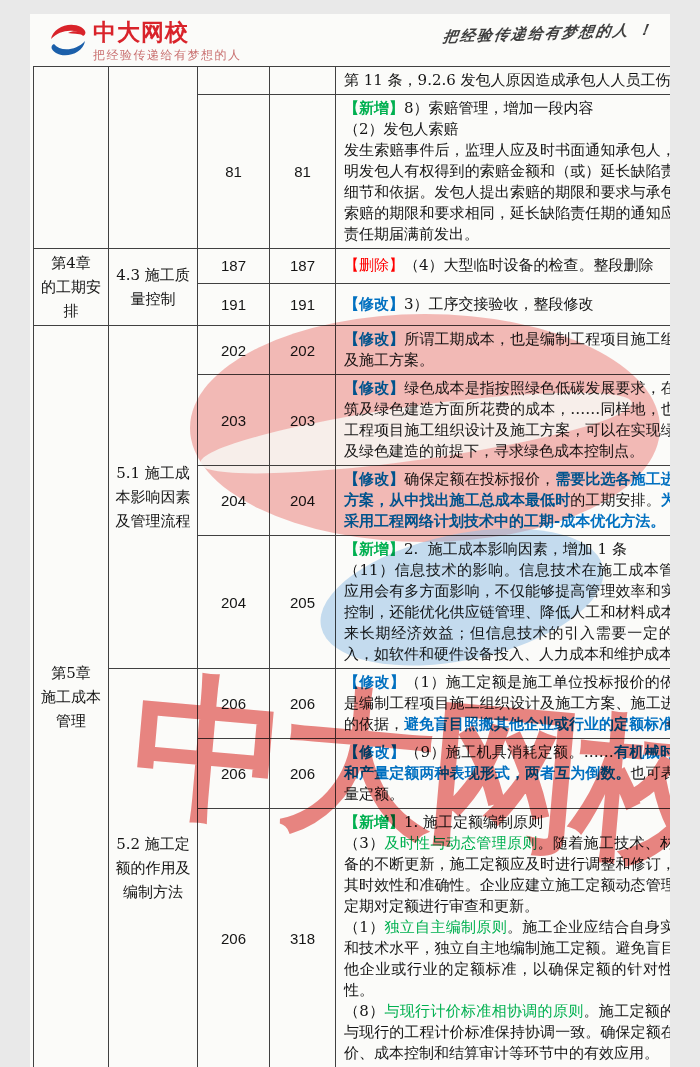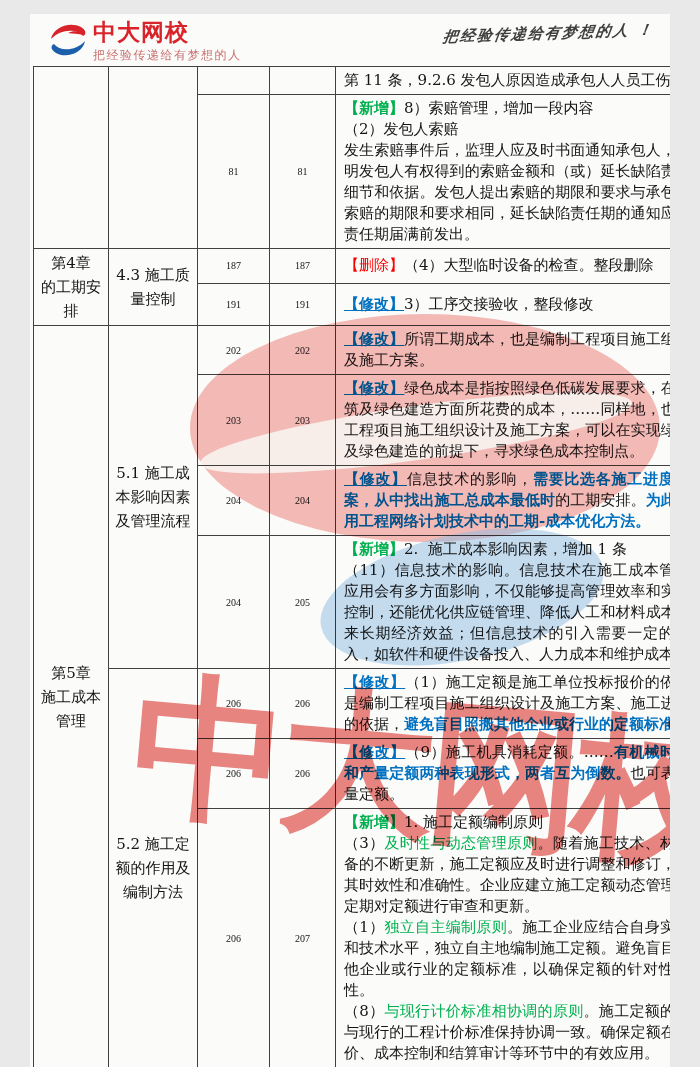--- a/index.html
+++ b/index.html
@@ -59,37 +59,37 @@
   col.c-chapter { width:75px; }  col.c-section { width:89px; }
   col.c-old     { width:72px; }  col.c-new     { width:66px; }
   col.c-content { width:392px; }
 
   td { border:1.6px solid #414141; vertical-align:middle; color:#151515; }
   td.chapter-cell, td.section-cell {
     text-align:center; white-space:pre-line;
     font-size:15px; line-height:24px; padding:2px 3px;
   }
   td.old-page-cell, td.new-page-cell {
-    text-align:center; font-size:10px; padding:2px;
-    font-family:Liberation Serif, serif;
+    text-align:center; font-size:15px; padding:2px;
+    font-family:Liberation Sans, sans-serif;
   }
   td.content-cell {
     font-size:15px; line-height:21px; padding:3px 6px 3px 8px;
     white-space:pre-wrap; word-break:break-all; text-align:justify;
   }
   tr:nth-child(1) { height:27px; }
   tr:nth-child(3) { height:33px; }
   tr:nth-child(4) { height:40px; }
 
   .seg-plain   { color:#151515; }
   .seg-blue    { color:var(--mod-blue); font-weight:bold; }
   .seg-green   { color:var(--add-green); font-weight:normal; }
   .seg-tag_new { color:var(--add-green); font-weight:bold; }
   .seg-tag_del { color:var(--del-red);  font-weight:normal; }
-  .seg-tag_mod { color:var(--mod-blue); font-weight:bold;text-decoration:underline; }
+  .seg-tag_mod { color:var(--mod-blue); font-weight:bold; }
 
   
   .footer {
     position:absolute; left:22px; right:16px; bottom:16px; z-index:4;
     display:flex; justify-content:space-between; align-items:baseline;
   }
   .footer-site {
     font-family:"DejaVu Sans","Liberation Sans",sans-serif;
     font-weight:bold; font-size:12.5px; letter-spacing:3.5px; color:#4a4a4a;
   }
@@ -166,42 +166,42 @@
           <td class="content-cell"><span class="seg-tag_mod">【修改】</span><span class="seg-plain">所谓工期成本，也是编制工程项目施工组织设计及施工方案。</span></td>
         </tr>
         <tr>
           <td class="old-page-cell" rowspan="1">203</td>
           <td class="new-page-cell" rowspan="1">203</td>
           <td class="content-cell"><span class="seg-tag_mod">【修改】</span><span class="seg-plain">绿色成本是指按照绿色低碳发展要求，在绿色建筑及绿色建造方面所花费的成本，……同样地，也是编制工程项目施工组织设计及施工方案，可以在实现绿色建筑及绿色建造的前提下，寻求绿色成本控制点。</span></td>
         </tr>
         <tr>
           <td class="old-page-cell" rowspan="1">204</td>
           <td class="new-page-cell" rowspan="1">204</td>
-          <td class="content-cell"><span class="seg-tag_mod">【修改】</span><span class="seg-plain">信息技术的影响，</span><span class="seg-blue">需要比选各施工进度计划方案，从中找出施工总成本最低时</span><span class="seg-plain">的工期安排。</span><span class="seg-blue">为此，可采用工程网络计划技术中的工期-成本优化方法。</span></td>
+          <td class="content-cell"><span class="seg-tag_mod">【修改】</span><span class="seg-plain">确保定额在投标报价，</span><span class="seg-blue">需要比选各施工进度计划方案，从中找出施工总成本最低时</span><span class="seg-plain">的工期安排。</span><span class="seg-blue">为此，可采用工程网络计划技术中的工期-成本优化方法。</span></td>
         </tr>
         <tr>
           <td class="old-page-cell" rowspan="1">204</td>
           <td class="new-page-cell" rowspan="1">205</td>
           <td class="content-cell"><span class="seg-tag_new">【新增】</span><span class="seg-plain">2.  施工成本影响因素，增加 1 条
 （11）信息技术的影响。信息技术在施工成本管理中的应用会有多方面影响，不仅能够提高管理效率和实现动态控制，还能优化供应链管理、降低人工和材料成本，并带来长期经济效益；但信息技术的引入需要一定的初期投入，如软件和硬件设备投入、人力成本和维护成本等。</span></td>
         </tr>
         <tr>
           <td class="section-cell" rowspan="3">5.2 施工定额的作用及编制方法</td>
           <td class="old-page-cell" rowspan="1">206</td>
           <td class="new-page-cell" rowspan="1">206</td>
           <td class="content-cell"><span class="seg-tag_mod">【修改】</span><span class="seg-plain">（1）施工定额是施工单位投标报价的依据，也是编制工程项目施工组织设计及施工方案、施工进度计划的依据，</span><span class="seg-blue">避免盲目照搬其他企业或行业的定额标准。</span></td>
         </tr>
         <tr>
           <td class="old-page-cell" rowspan="1">206</td>
           <td class="new-page-cell" rowspan="1">206</td>
           <td class="content-cell"><span class="seg-tag_mod">【修改】</span><span class="seg-plain">（9）施工机具消耗定额。……</span><span class="seg-blue">有机械时间定额和产量定额两种表现形式，两者互为倒数。</span><span class="seg-plain">也可表现为产量定额。</span></td>
         </tr>
         <tr>
           <td class="old-page-cell" rowspan="1">206</td>
-          <td class="new-page-cell" rowspan="1">207</td>
+          <td class="new-page-cell" rowspan="1">318</td>
           <td class="content-cell"><span class="seg-tag_new">【新增】</span><span class="seg-plain">1. 施工定额编制原则
 （3）</span><span class="seg-green">及时性与动态管理原则</span><span class="seg-plain">。随着施工技术、材料和设备的不断更新，施工定额应及时进行调整和修订，以保持其时效性和准确性。企业应建立施工定额动态管理机制，定期对定额进行审查和更新。
 （1）</span><span class="seg-green">独立自主编制原则</span><span class="seg-plain">。施工企业应结合自身实际情况和技术水平，独立自主地编制施工定额。避免盲目照搬其他企业或行业的定额标准，以确保定额的针对性和实用性。
 （8）</span><span class="seg-green">与现行计价标准相协调的原则</span><span class="seg-plain">。施工定额的编制应与现行的工程计价标准保持协调一致。确保定额在投标报价、成本控制和结算审计等环节中的有效应用。</span></td>
         </tr>
       </tbody>
   </table>
 
   <div class="watermark">
     <div class="wm-shape wm-circle"></div>

